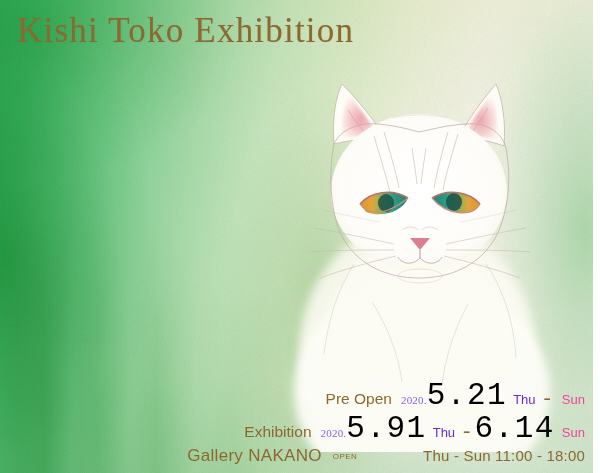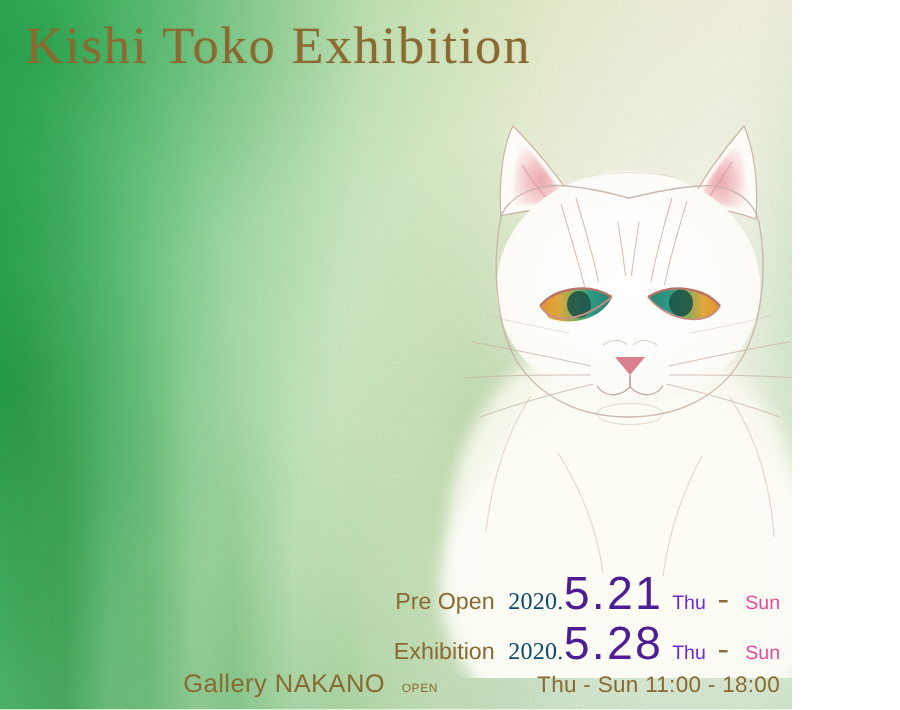--- a/index.html
+++ b/index.html
@@ -3,21 +3,21 @@
 <meta charset="utf-8">
 <title>Kishi Toko Exhibition</title>
 <style>
   html, body {
     margin: 0;
     padding: 0;
     background: #ffffff;
   }
   #poster {
     position: relative;
-    width: 528px;
+    width: 593px;
     height: 473px;
     overflow: hidden;
     font-family: "Liberation Sans", sans-serif;
     -webkit-font-smoothing: antialiased;
   }
 
   
   .bg-layer {
     position: absolute;
     inset: 0;
@@ -159,28 +159,28 @@
   .row-exh   { margin-bottom: 3px; }
 
   .lbl {
     font-family: "Liberation Sans", sans-serif;
     font-size: 15.5px;
     color: #8a6a31;
     margin-right: 9px;
   }
   .yr {
     font-family: "Liberation Serif", "DejaVu Serif", serif;
-    font-size: 16px;
-    color: #0c4a6e;
+    font-size: 11px;
+    color: #8b5cf6;
     letter-spacing: 0.2px;
   }
   .big {
-    font-family: Liberation Sans, sans-serif;
+    font-family: Liberation Mono, monospace;
     font-size: 31px;
-    color: #4c1d95;
+    color: #000000;
     letter-spacing: 1.5px;
     line-height: 1;
   }
   .dow {
     font-family: "Liberation Sans", sans-serif;
     font-size: 13px;
     color: #6d28d9;
     margin: 0 4px 0 6px;
   }
   .dash {
@@ -191,21 +191,21 @@
   }
   .dow-last {
     font-family: "Liberation Sans", sans-serif;
     font-size: 13px;
     color: #ec4899;
     margin-left: 7px;
   }
 
   .venue-row {
     display: flex;
-    align-items: flex-end;
+    align-items: center;
     justify-content: flex-end;
     white-space: nowrap;
     line-height: 1;
     padding-bottom: 6px;
   }
   .venue-name {
     font-family: "Liberation Sans", sans-serif;
     font-size: 17px;
     color: #8a6a31;
     letter-spacing: 0.3px;
@@ -393,23 +393,24 @@
       <span class="yr">2020.</span>
       <span class="big">5.21</span>
       <span class="dow">Thu</span>
       <span class="dash">-</span>
       <span class="dow-last">Sun</span>
     </div>
 
     <div class="date-row row-exh">
       <span class="lbl">Exhibition</span>
       <span class="yr">2020.</span>
-      <span class="big">5.28</span>
+      <span class="big">5.91</span>
       <span class="dow">Thu</span>
       <span class="dash">-</span>
+      <span class="big">6.14</span>
       <span class="dow-last">Sun</span>
     </div>
 
     <div class="venue-row">
       <span class="venue-name">Gallery NAKANO</span>
       <span class="open-tag">OPEN</span>
       <span class="hours">Thu - Sun 11:00 - 18:00</span>
     </div>
 
   </div>

